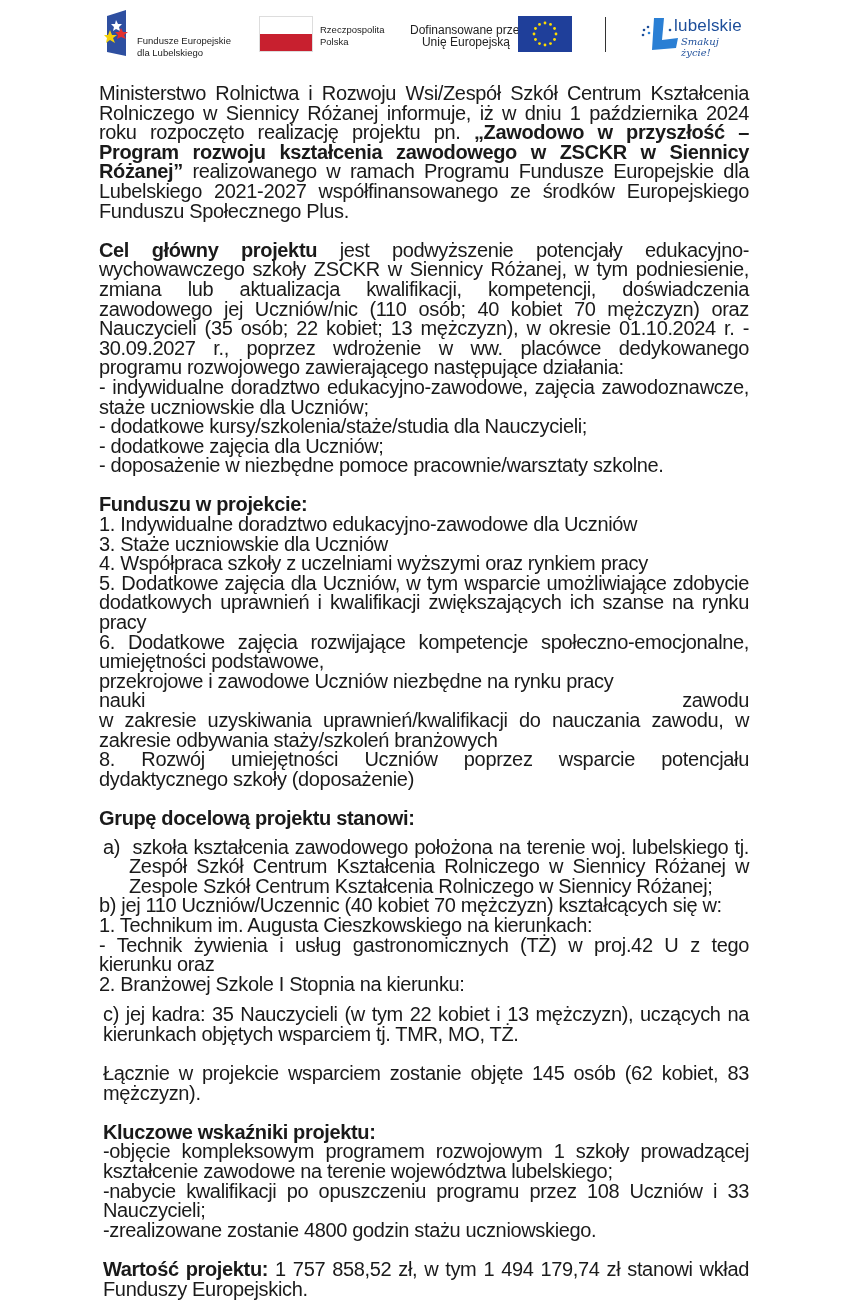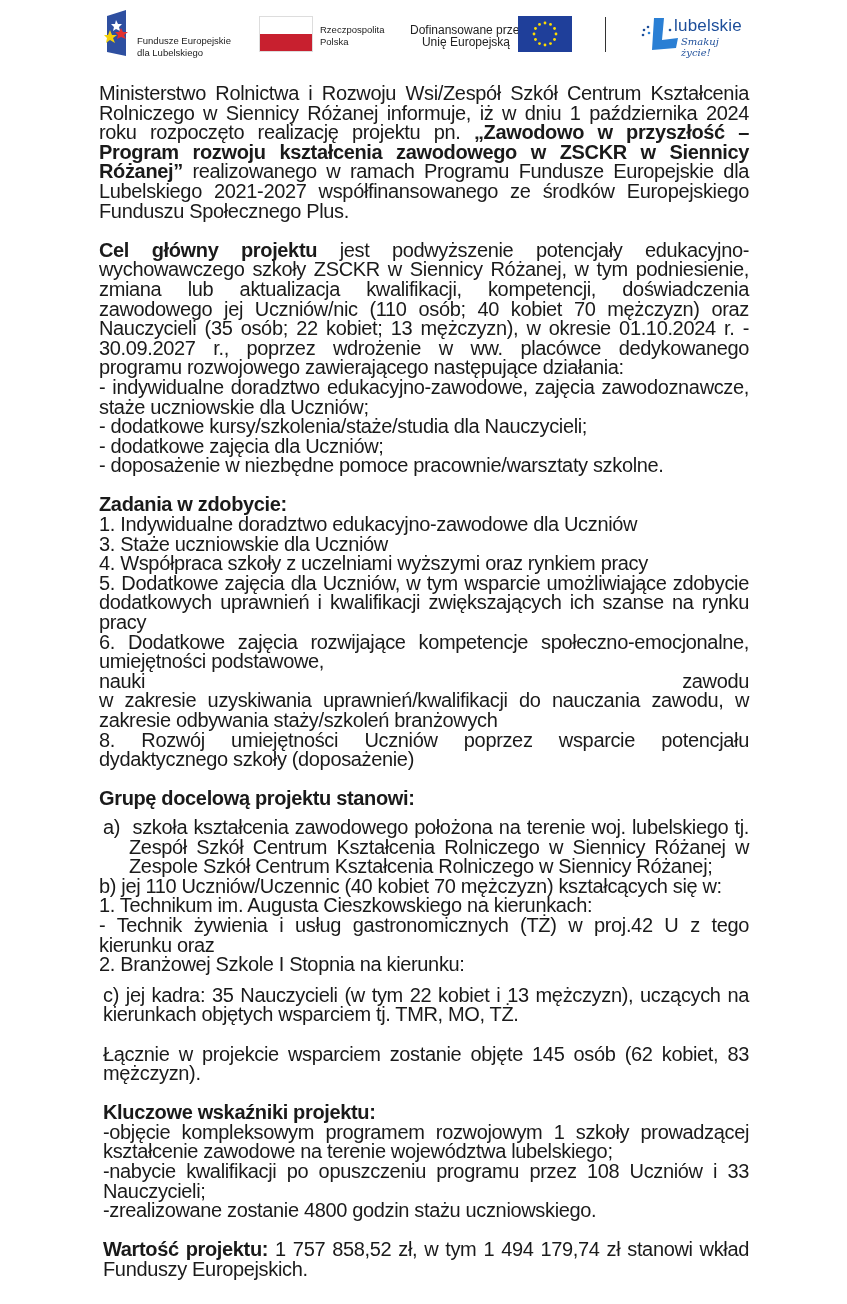--- a/index.html
+++ b/index.html
@@ -103,26 +103,27 @@
   <p class="j"><span>Ministerstwo Rolnictwa i Rozwoju Wsi/Zespół Szkół Centrum Kształcenia Rolniczego w Siennicy Różanej informuje, iż w dniu 1 października 2024 roku rozpoczęto realizację projektu pn. </span><span class="b">„Zawodowo w przyszłość – Program rozwoju kształcenia zawodowego w ZSCKR w Siennicy Różanej”</span><span> realizowanego w ramach Programu Fundusze Europejskie dla Lubelskiego 2021-2027 współfinansowanego ze środków Europejskiego Funduszu Społecznego Plus.</span></p>
   <div class="gap"></div>
 
   <p class="j"><span class="b">Cel główny projektu</span><span> jest podwyższenie potencjały edukacyjno-wychowawczego szkoły ZSCKR w Siennicy Różanej, w tym podniesienie, zmiana lub aktualizacja kwalifikacji, kompetencji, doświadczenia zawodowego jej Uczniów/nic (110 osób; 40 kobiet 70 mężczyzn) oraz Nauczycieli (35 osób; 22 kobiet; 13 mężczyzn), w okresie 01.10.2024 r. - 30.09.2027 r., poprzez wdrożenie w ww. placówce dedykowanego programu rozwojowego zawierającego następujące działania:</span></p>
   <p class="j">- indywidualne doradztwo edukacyjno-zawodowe, zajęcia zawodoznawcze, staże uczniowskie dla Uczniów;</p>
   <p class="j">- dodatkowe kursy/szkolenia/staże/studia dla Nauczycieli;</p>
   <p class="j">- dodatkowe zajęcia dla Uczniów;</p>
   <p class="j">- doposażenie w niezbędne pomoce pracownie/warsztaty szkolne.</p>
   <div class="gap"></div>
 
-  <p class="b">Zadania w zdobycie:</p>
+  <p class="b">Funduszu w projekcie:</p>
   <p class="j">1. Indywidualne doradztwo edukacyjno-zawodowe dla Uczniów</p>
   <p class="j">3. Staże uczniowskie dla Uczniów</p>
   <p class="j">4. Współpraca szkoły z uczelniami wyższymi oraz rynkiem pracy</p>
   <p class="j">5. Dodatkowe zajęcia dla Uczniów, w tym wsparcie umożliwiające zdobycie dodatkowych uprawnień i kwalifikacji zwiększających ich szanse na rynku pracy</p>
   <p class="j">6. Dodatkowe zajęcia rozwijające kompetencje społeczno-emocjonalne, umiejętności podstawowe,</p>
+  <p class="j">przekrojowe i zawodowe Uczniów niezbędne na rynku pracy</p>
   <p class="stretch">
       <span>nauki</span>
       <span>zawodu</span>
     </p>
   <p class="j">w zakresie uzyskiwania uprawnień/kwalifikacji do nauczania zawodu, w zakresie odbywania staży/szkoleń branżowych</p>
   <p class="j">8. Rozwój umiejętności Uczniów poprzez wsparcie potencjału dydaktycznego szkoły (doposażenie)</p>
   <div class="gap"></div>
 
   <p class="b">Grupę docelową projektu stanowi:</p>
   <div style="height:9px"></div>

